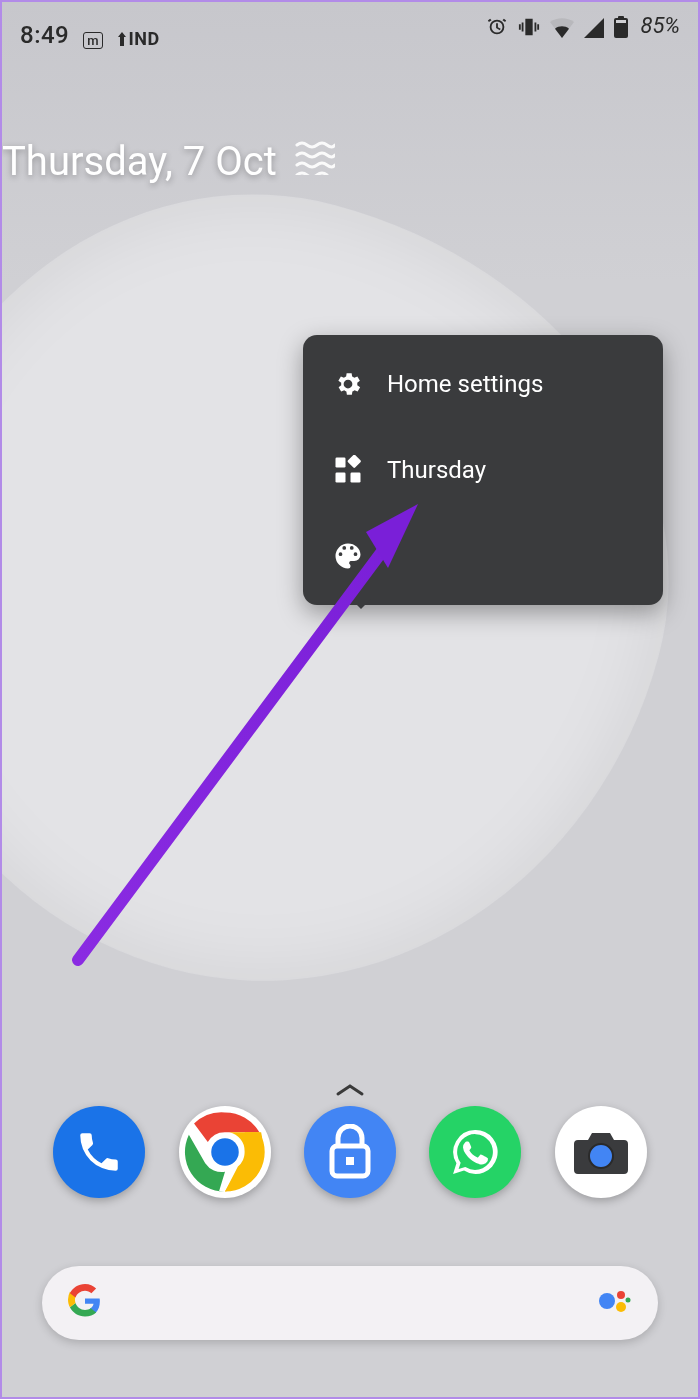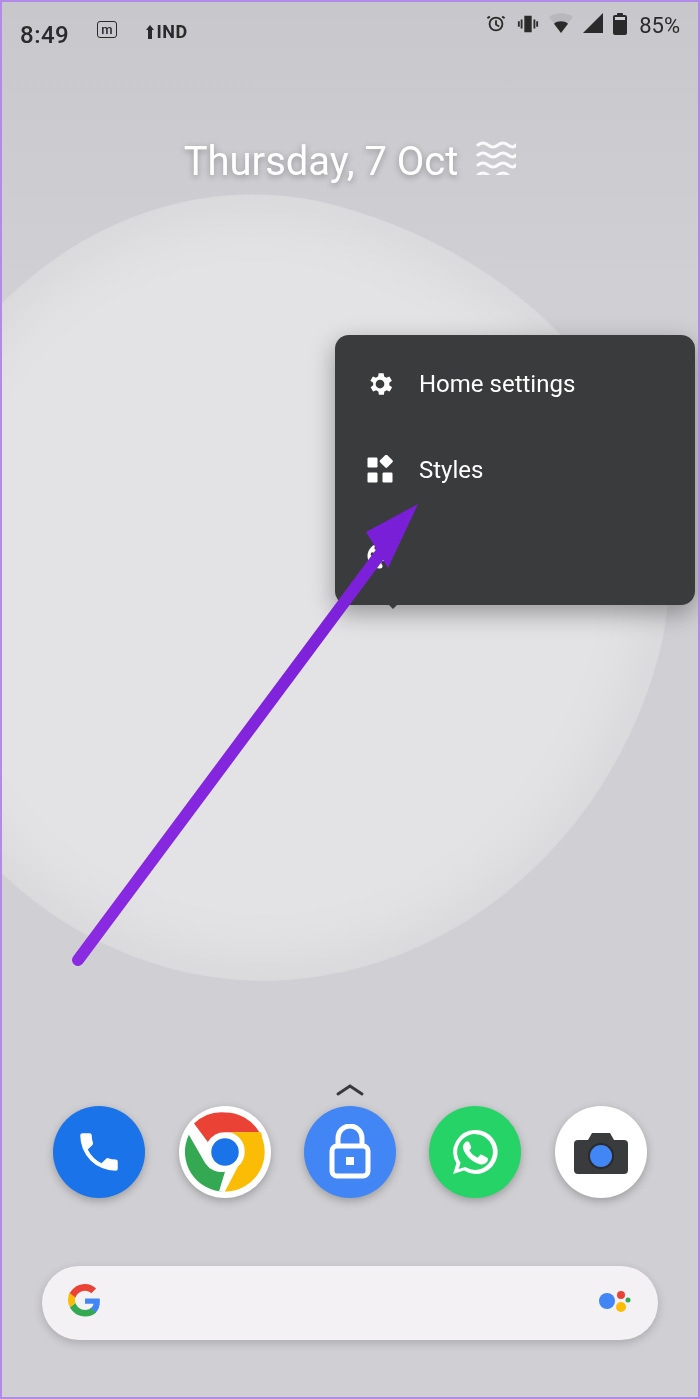--- a/index.html
+++ b/index.html
@@ -25,51 +25,50 @@
   }
   
   .status-bar {
     position: absolute; top: 0; left: 0; right: 0;
     height: 46px;
     display: flex; align-items: center;
     padding: 0 18px;
     color: #2a2a2a;
     font-size: 22px;
   }
-  .status-left { display: flex; align-items: flex-start; gap: 28px; margin-top: 20px; }
-  .status-right { margin-left: auto; display: flex; align-items: flex-start; gap: 10px; }
+  .status-left { display: flex; align-items: flex-end; gap: 14px; margin-top: 20px; }
+  .status-right { margin-left: auto; display: flex; align-items: flex-end; gap: 10px; font-style: italic; }
   .clock { font-weight: 500; font-size: 24px; letter-spacing: 0.5px; }
   .m-icon { border: 1.5px solid #2a2a2a; font-size: 13px; padding: 0 3px; border-radius: 3px; font-weight: 500; }
   .ind { font-size: 18px; font-weight: 700; letter-spacing: 0.5px; display:flex; align-items:center; gap:2px;}
   .status-right svg { display:block; }
   .battery-text { font-size: 22px; margin-left: 2px; }
 
   
   .date-widget {
     position: absolute;
     top: 136px; left: 0; right: 0;
     text-align: center;
     color: #fff;
     text-shadow: 0 2px 6px rgba(0,0,0,0.3);
     font-size: 40px;
     font-weight: 400;
-    display:flex; justify-content:center; align-items:center; gap:18px;
+    display:flex; align-items:center; gap:18px;
   }
   .weather-icon { opacity:0.9; }
 
   
   .context-menu {
     position: absolute;
     left: 301px; top: 333px;
     width: 360px;
     background: #3a3b3d;
     border-radius: 14px;
     box-shadow: 0 8px 24px rgba(0,0,0,0.35);
     padding: 6px 0;
-    margin-left: 32px;
   }
   .context-menu::after {
     content:"";
     position:absolute;
     left: 48px; bottom: -14px;
     border: 10px solid transparent;
     border-top-color: #3a3b3d;
   }
   .menu-item {
     display: flex; align-items: center;
@@ -201,21 +200,21 @@
   </div>
   <div class="menu-item">
     <span class="mi-icon">
       <svg width="30" height="30" viewBox="0 0 24 24" fill="#fff">
           <rect x="2" y="2" width="8" height="8" rx="1"></rect>
           <rect x="2" y="14" width="8" height="8" rx="1"></rect>
           <rect x="14" y="14" width="8" height="8" rx="1"></rect>
           <rect x="13" y="1" width="8" height="8" rx="1" transform="rotate(45 17 5)"></rect>
         </svg>
     </span>
-    <span>Styles</span>
+    <span>Thursday</span>
   </div>
   <div class="menu-item">
     <span class="mi-icon">
       <svg width="30" height="30" viewBox="0 0 24 24" fill="#fff">
           <path d="M12 2a10 10 0 0 0 0 20 2 2 0 0 0 2-2 2 2 0 0 0-.6-1.4A1.5 1.5 0 0 1 14.5 16H17a5 5 0 0 0 5-5C22 5.9 17.5 2 12 2zM6 12a1.5 1.5 0 1 1 1.5-1.5A1.5 1.5 0 0 1 6 12zm3-5a1.5 1.5 0 1 1 1.5-1.5A1.5 1.5 0 0 1 9 7zm6 0a1.5 1.5 0 1 1 1.5-1.5A1.5 1.5 0 0 1 15 7zm3 5a1.5 1.5 0 1 1 1.5-1.5A1.5 1.5 0 0 1 18 12z"></path>
         </svg>
     </span>
   </div>
 </div>
 

